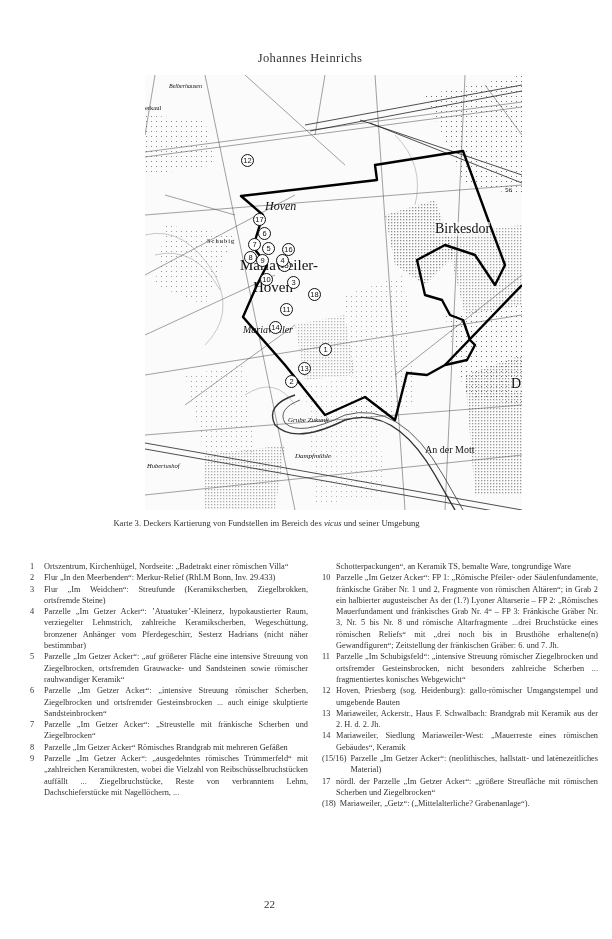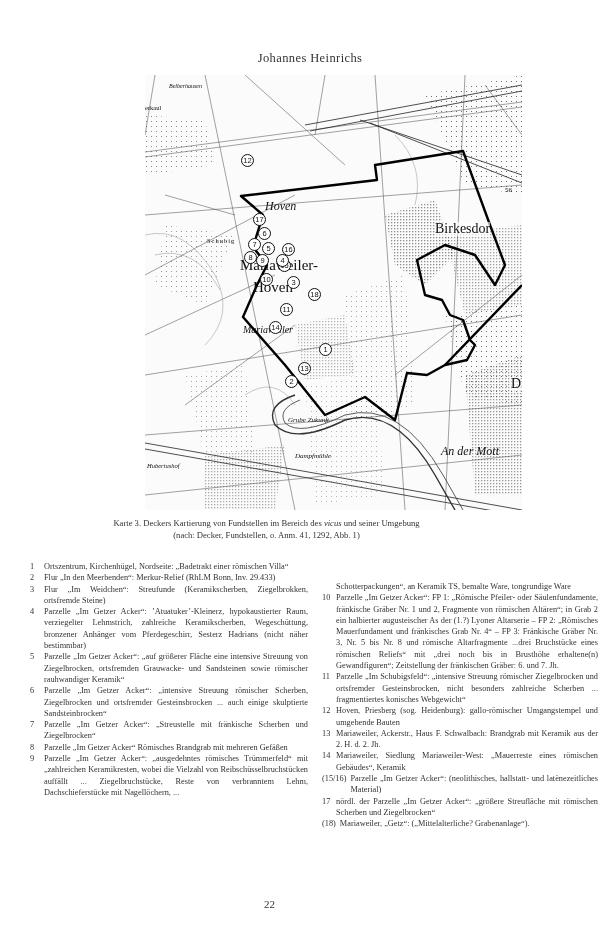--- a/index.html
+++ b/index.html
@@ -13,21 +13,21 @@
   .map-label { position: absolute; font-family: "Liberation Serif", serif; color: #111;
                white-space: nowrap; line-height: 1; }
   .marker { position: absolute; width: 11px; height: 11px; border: 1px solid #111; border-radius: 50%;
             background: #fff; font-family: "Liberation Sans", sans-serif; font-size: 7.5px;
             text-align: center; line-height: 11px; color: #111; }
   .caption { position: absolute; top: 517px; left: 0; width: 533px; text-align: center;
              font-size: 8.6px; line-height: 12px; color: #333; }
   .caption em { font-style: italic; }
   .col { position: absolute; top: 561px; font-size: 8.3px; line-height: 11.3px; color: #333; }
   .col.left { left: 30px; width: 278px; }
-  .col.right { left: 322px; width: 276px; margin-top: 20px; }
+  .col.right { left: 322px; width: 276px; }
   .entry { display: flex; margin: 0; text-align: justify; }
   .entry .num { flex: 0 0 auto; width: 14px; text-align: left; }
   .entry .txt { flex: 1; }
   .entry.paren .num { width: auto; padding-right: 4px; }
   .page-number { position: absolute; top: 898px; left: 0; width: 539px; text-align: center;
                  font-size: 11px; color: #333; }
 </style>
 </head>
 <body>
 
@@ -103,21 +103,21 @@
     <path d="M300 290 L377 210" stroke="#000" stroke-width="2.4" fill="none"></path>
   </svg>
 
   <span class="map-label" style="left:120px;top:125px;font-size:12px;font-style:italic;">Hoven</span>
   <span class="map-label" style="left:95px;top:183px;font-size:15px;">Mariaweiler-</span>
   <span class="map-label" style="left:108px;top:205px;font-size:15px;">Hoven</span>
   <span class="map-label" style="left:98px;top:250px;font-size:10px;font-style:italic;">Mariaweiler</span>
   <span class="map-label" style="left:290px;top:147px;font-size:14px;background:rgba(255,255,255,0.6);">Birkesdor</span>
   <span class="map-label" style="left:318px;top:302px;font-size:14px;background:rgba(255,255,255,0.6);margin-left:48px;">DÜREN</span>
   <span class="map-label" style="left:62px;top:163px;font-size:6.5px;letter-spacing:1px;">Schubig</span>
-  <span class="map-label" style="left:296px;top:370px;font-size:12px;font-style:italic;">An der Mott</span>
+  <span class="map-label" style="left:280px;top:370px;font-size:10px;">An der Mott</span>
   <span class="map-label" style="left:143px;top:342px;font-size:7px;font-style:italic;">Grube Zukunft</span>
   <span class="map-label" style="left:150px;top:378px;font-size:7px;font-style:italic;">Dampfmühle</span>
   <span class="map-label" style="left:2px;top:388px;font-size:6.5px;font-style:italic;">Hubertushof</span>
   <span class="map-label" style="left:0px;top:30px;font-size:6.5px;">erkaul</span>
   <span class="map-label" style="left:24px;top:8px;font-size:6px;font-style:italic;">Belberhausen</span>
   <span class="map-label" style="left:360px;top:112px;font-size:7px;">56</span>
 
   <span class="marker" style="left:96px;top:79px;">12</span>
   <span class="marker" style="left:108px;top:138px;">17</span>
   <span class="marker" style="left:113px;top:152px;">6</span>
@@ -133,21 +133,20 @@
   <span class="marker" style="left:163px;top:213px;">18</span>
   <span class="marker" style="left:135px;top:228px;">11</span>
   <span class="marker" style="left:124px;top:246px;">14</span>
   <span class="marker" style="left:174px;top:268px;">1</span>
   <span class="marker" style="left:153px;top:287px;">13</span>
   <span class="marker" style="left:140px;top:300px;">2</span>
 </div>
 
 <div class="caption">
   <div><span>Karte 3.  Deckers Kartierung von Fundstellen im Bereich des </span><em>vicus</em><span> und seiner Umgebung</span></div>
-  <div>(nach: Decker, Fundstellen, o. Anm. 41, 1292, Abb. 1)</div>
 </div>
 
 <div class="col left">
   <div class="entry">
       <span class="num">1</span>
       <span class="txt">Ortszentrum, Kirchenhügel, Nordseite: „Badetrakt einer römischen Villa“</span>
     </div>
   <div class="entry">
       <span class="num">2</span>
       <span class="txt">Flur „In den Meerbenden“: Merkur-Relief (RhLM Bonn, Inv. 29.433)</span>

